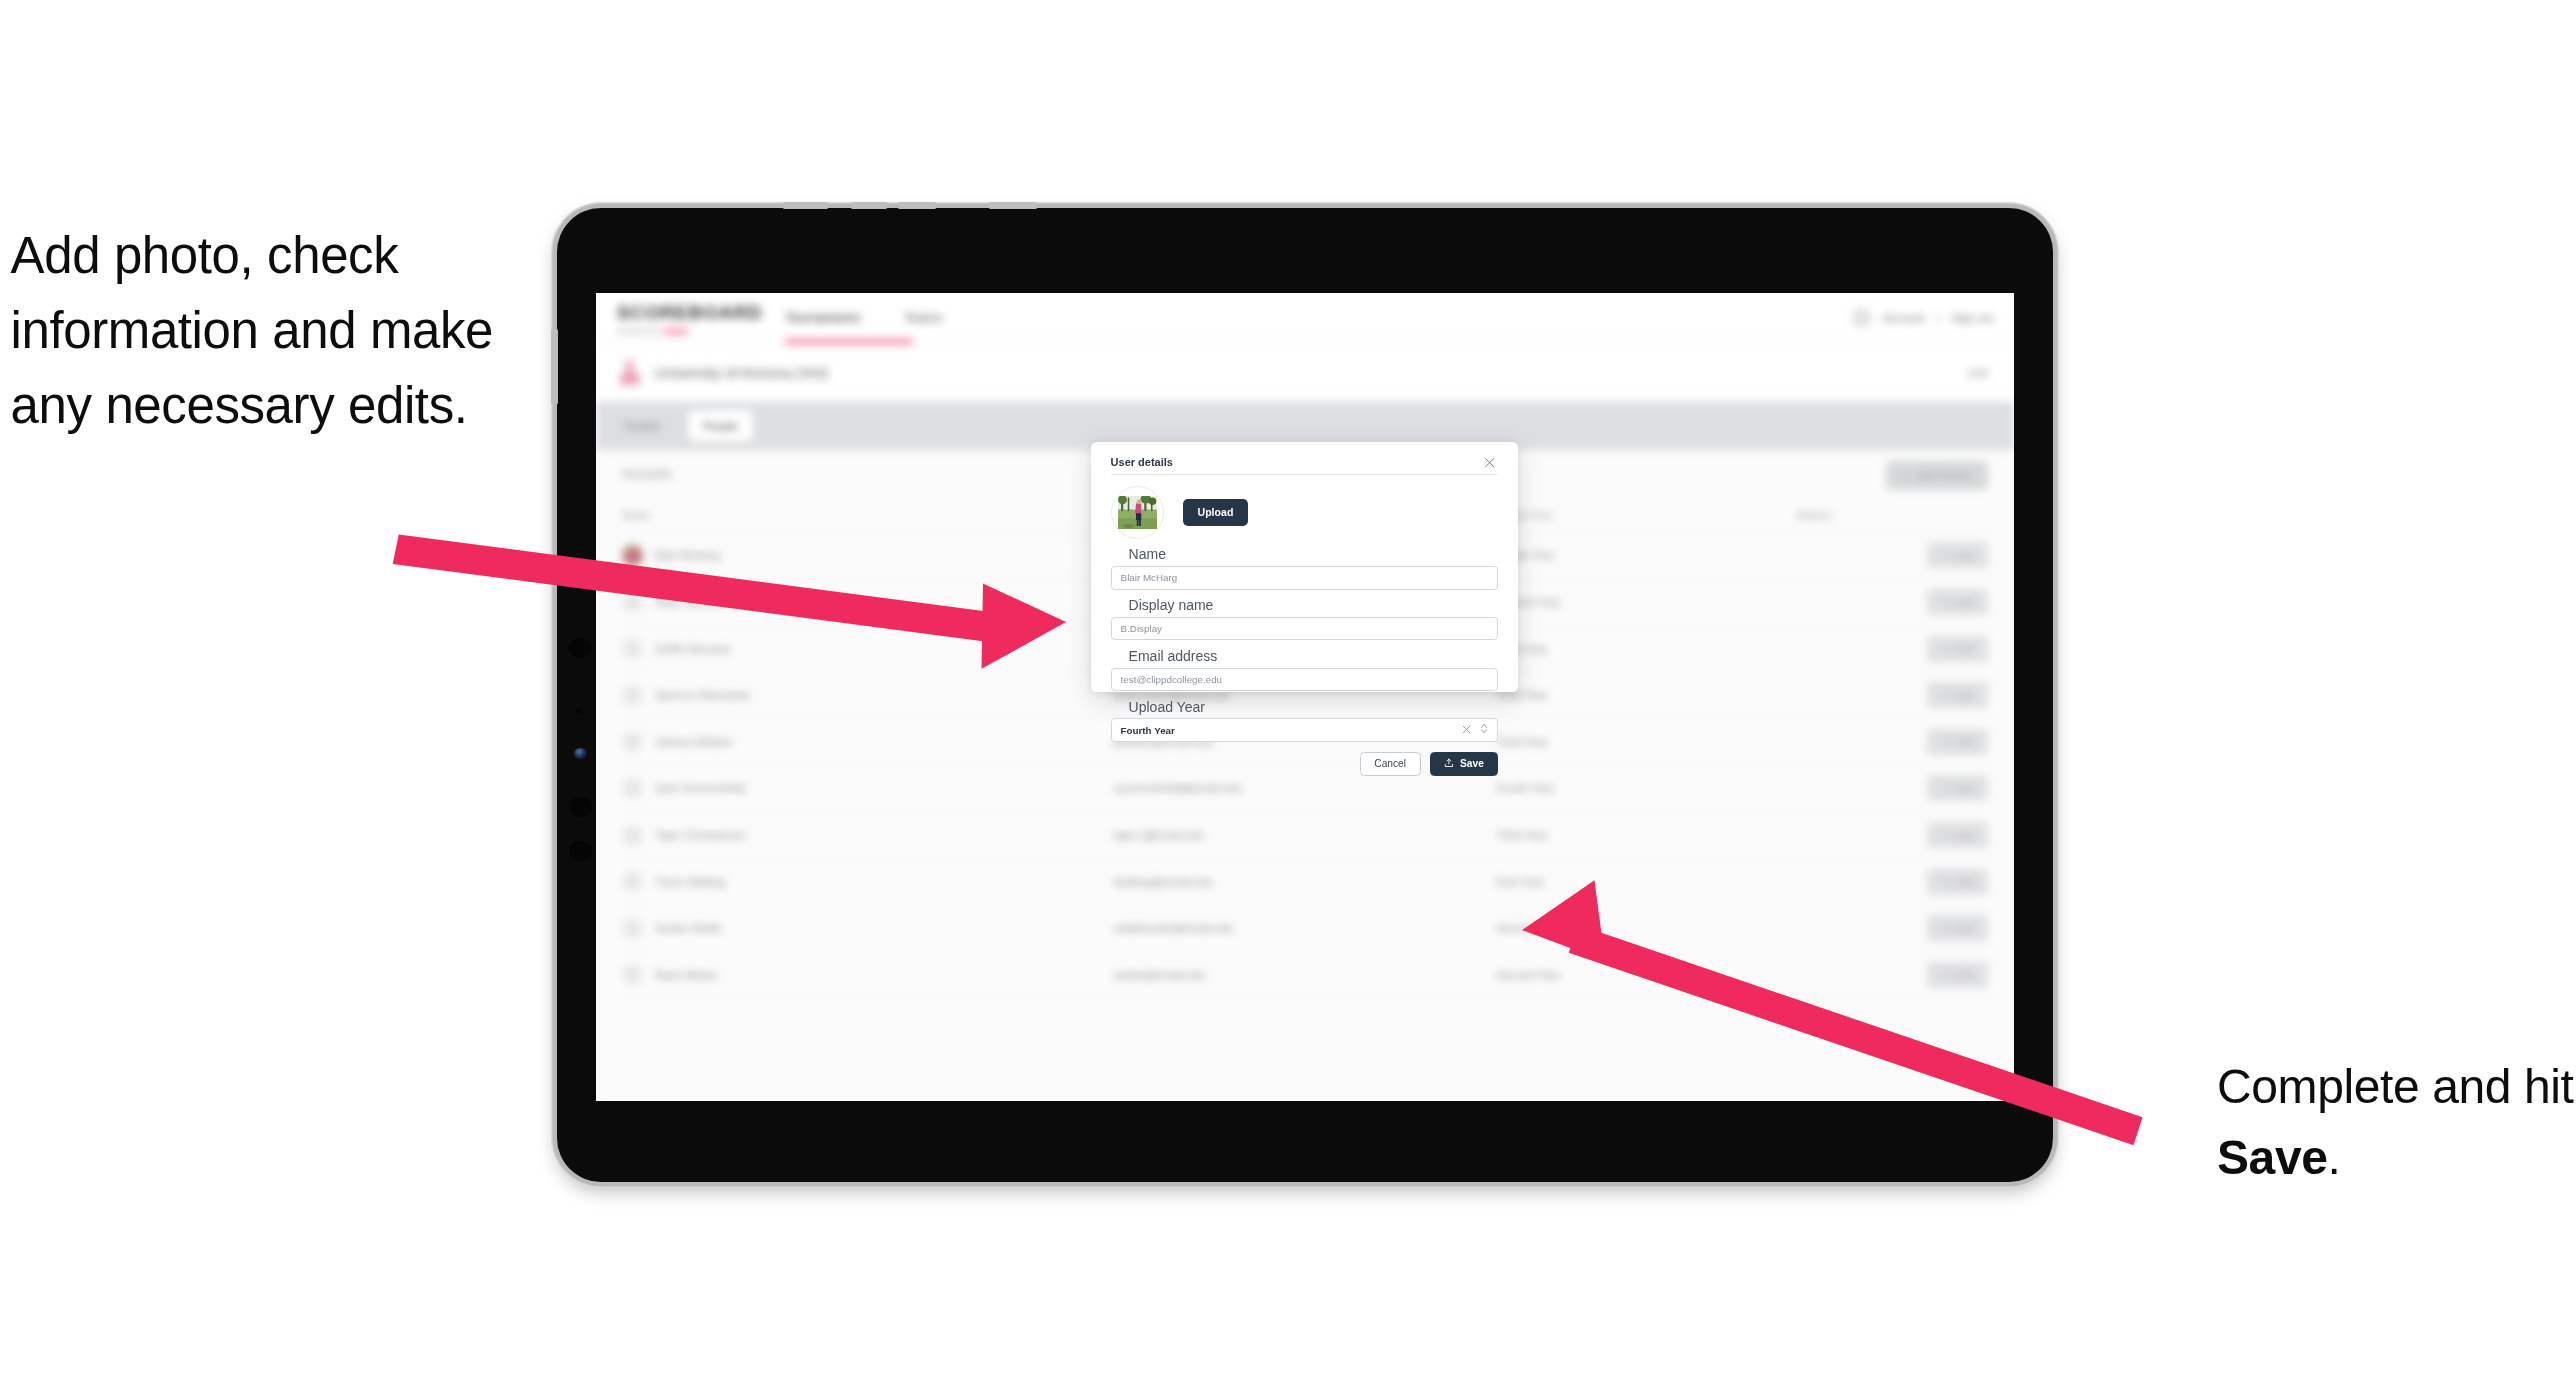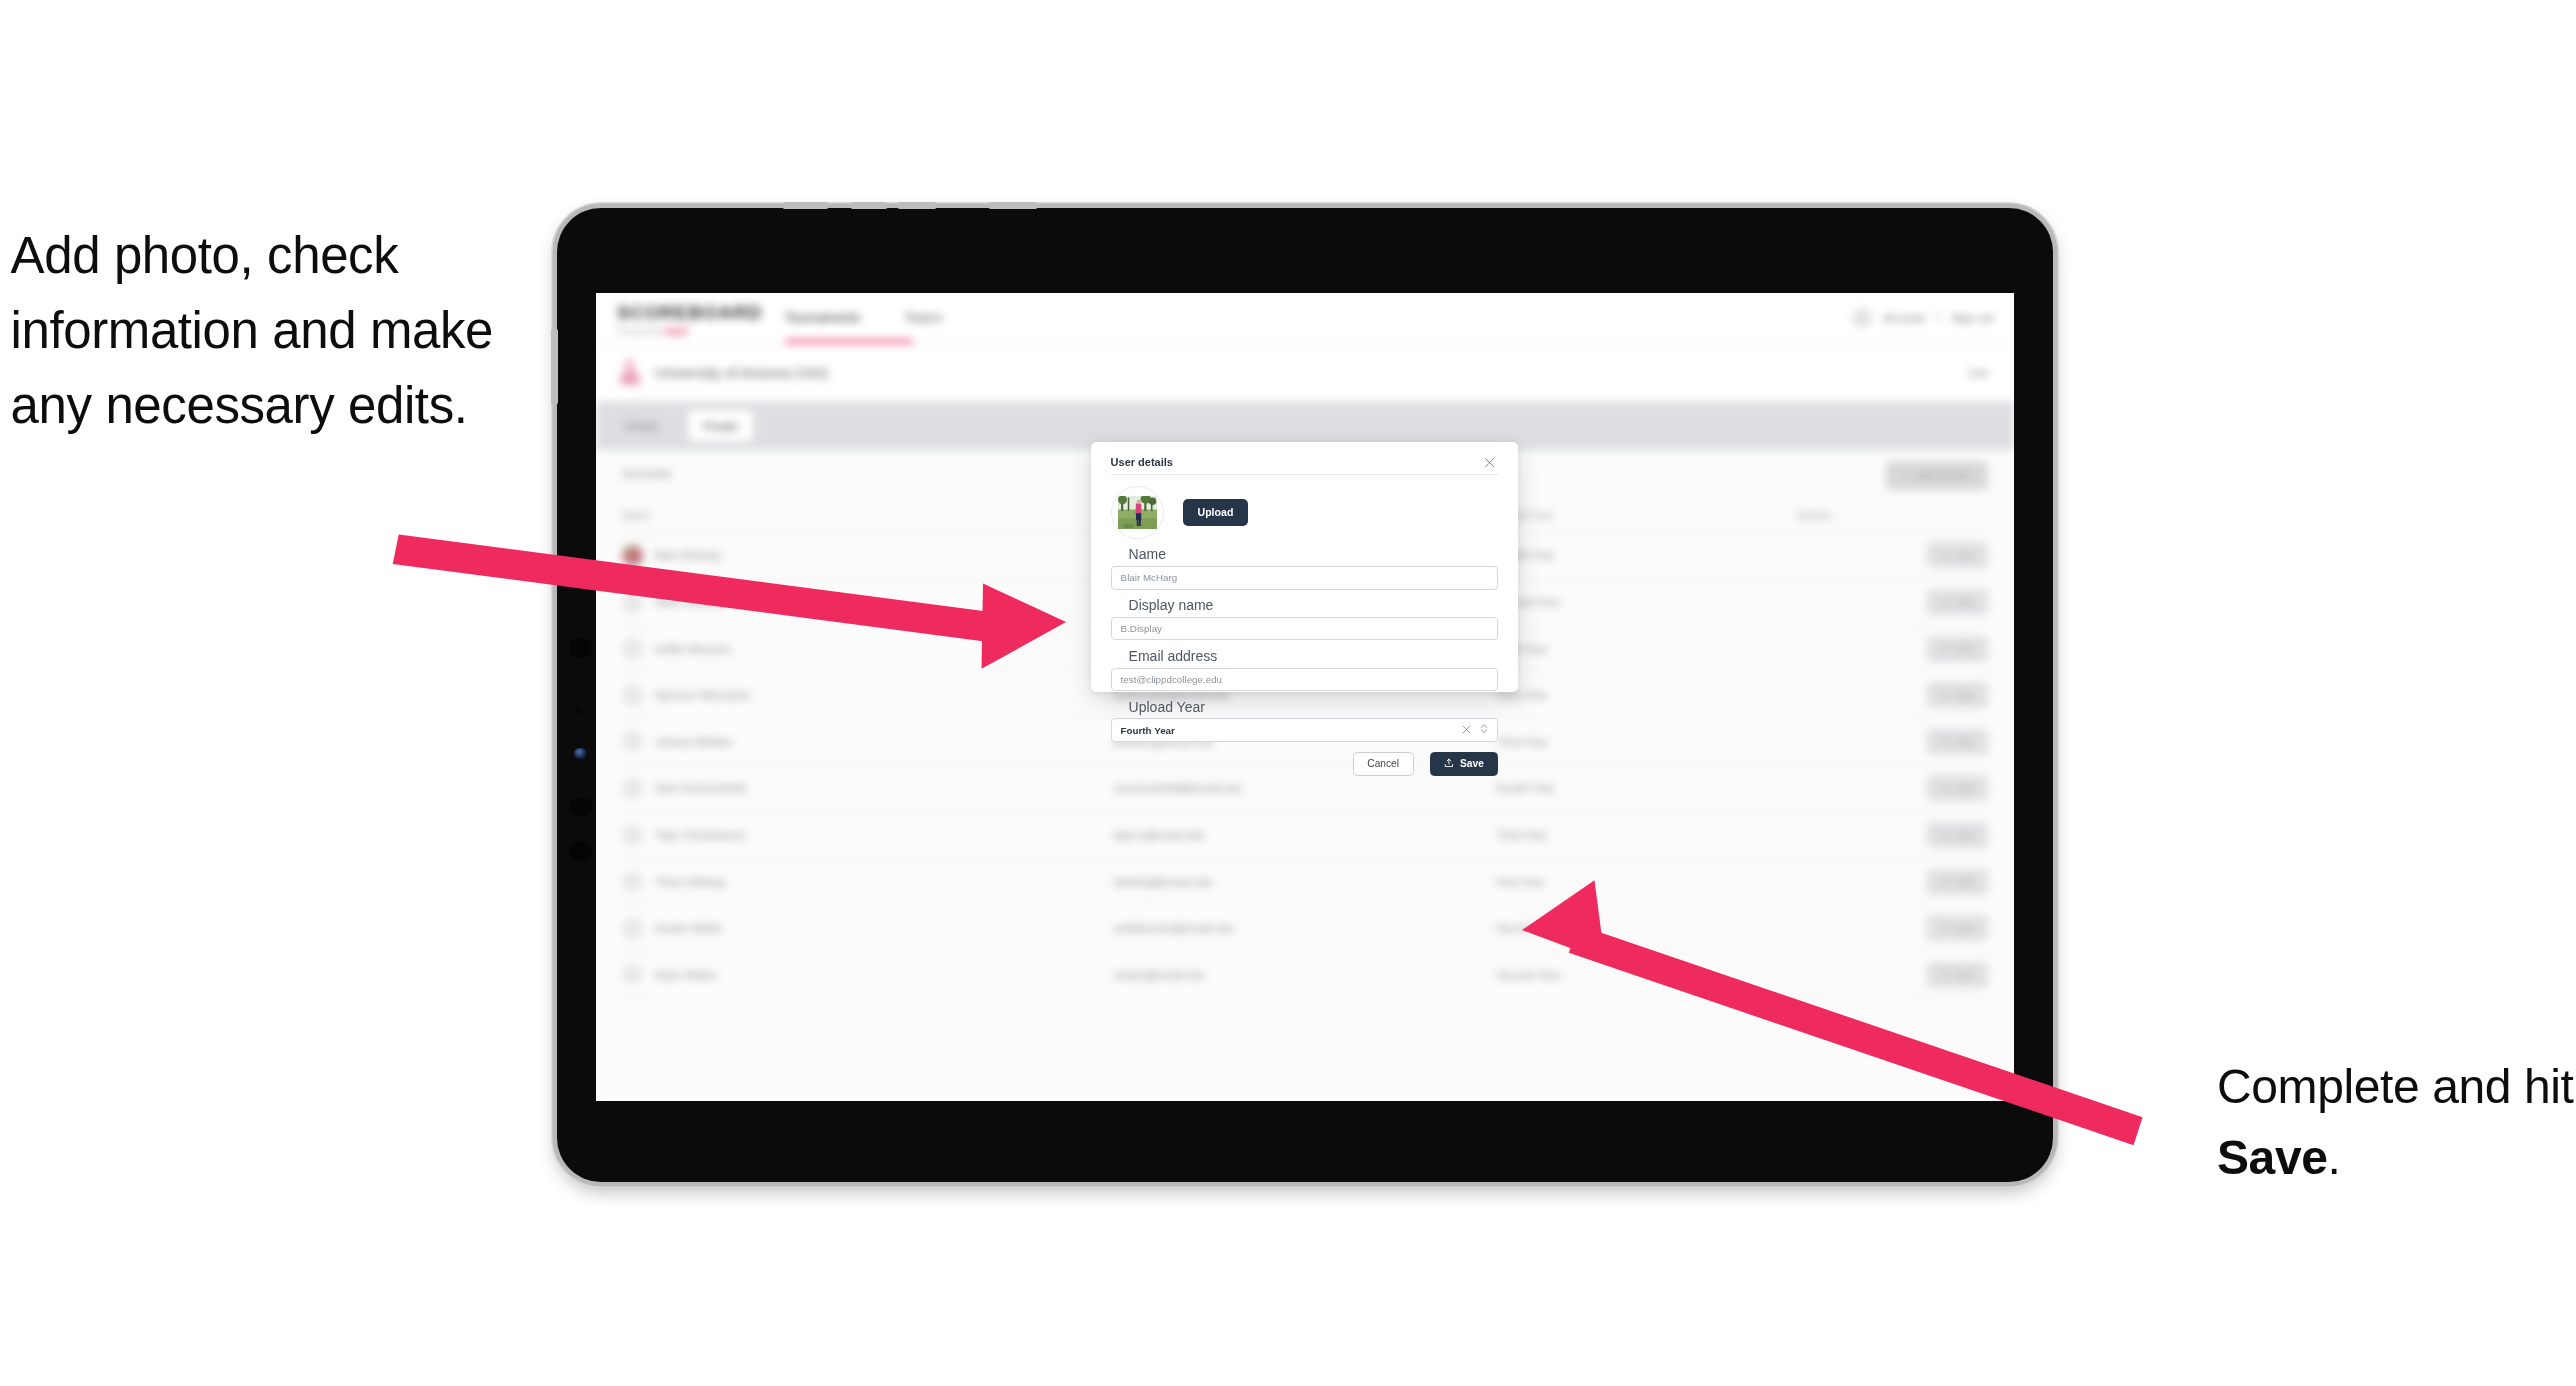--- a/index.html
+++ b/index.html
@@ -209,21 +209,21 @@
     width: 100%; height: 23.4px;
     border: 0.8px solid #d3d7dc; border-radius: 3.8px;
     background:#ffffff;
     display:flex; align-items:center;
     padding: 0 9px;
     font-size: 9.8px; color:#8d949d;
   }
   .select-icons { margin-left:auto; display:flex; align-items:center; gap:9px; color:#8d949d; }
 
   .modal-actions {
-    display:flex; justify-content:flex-end; gap: 16px;
+    display:flex; justify-content:flex-end; gap: 9px;
     margin-top: 9.8px;
   }
   .btn {
     height: 24px; display:inline-flex; align-items:center; gap:6px;
     padding: 0 13.6px; border-radius: 4.5px; font-size: 10.2px; cursor:pointer;
   }
   .btn-cancel { background:#fff; border:0.8px solid #c9cdd3; color:#3c4652; }
   .btn-save   { background:#273549; border:0.8px solid #273549; color:#fff; font-weight:600; }
 </style>
 </head>

